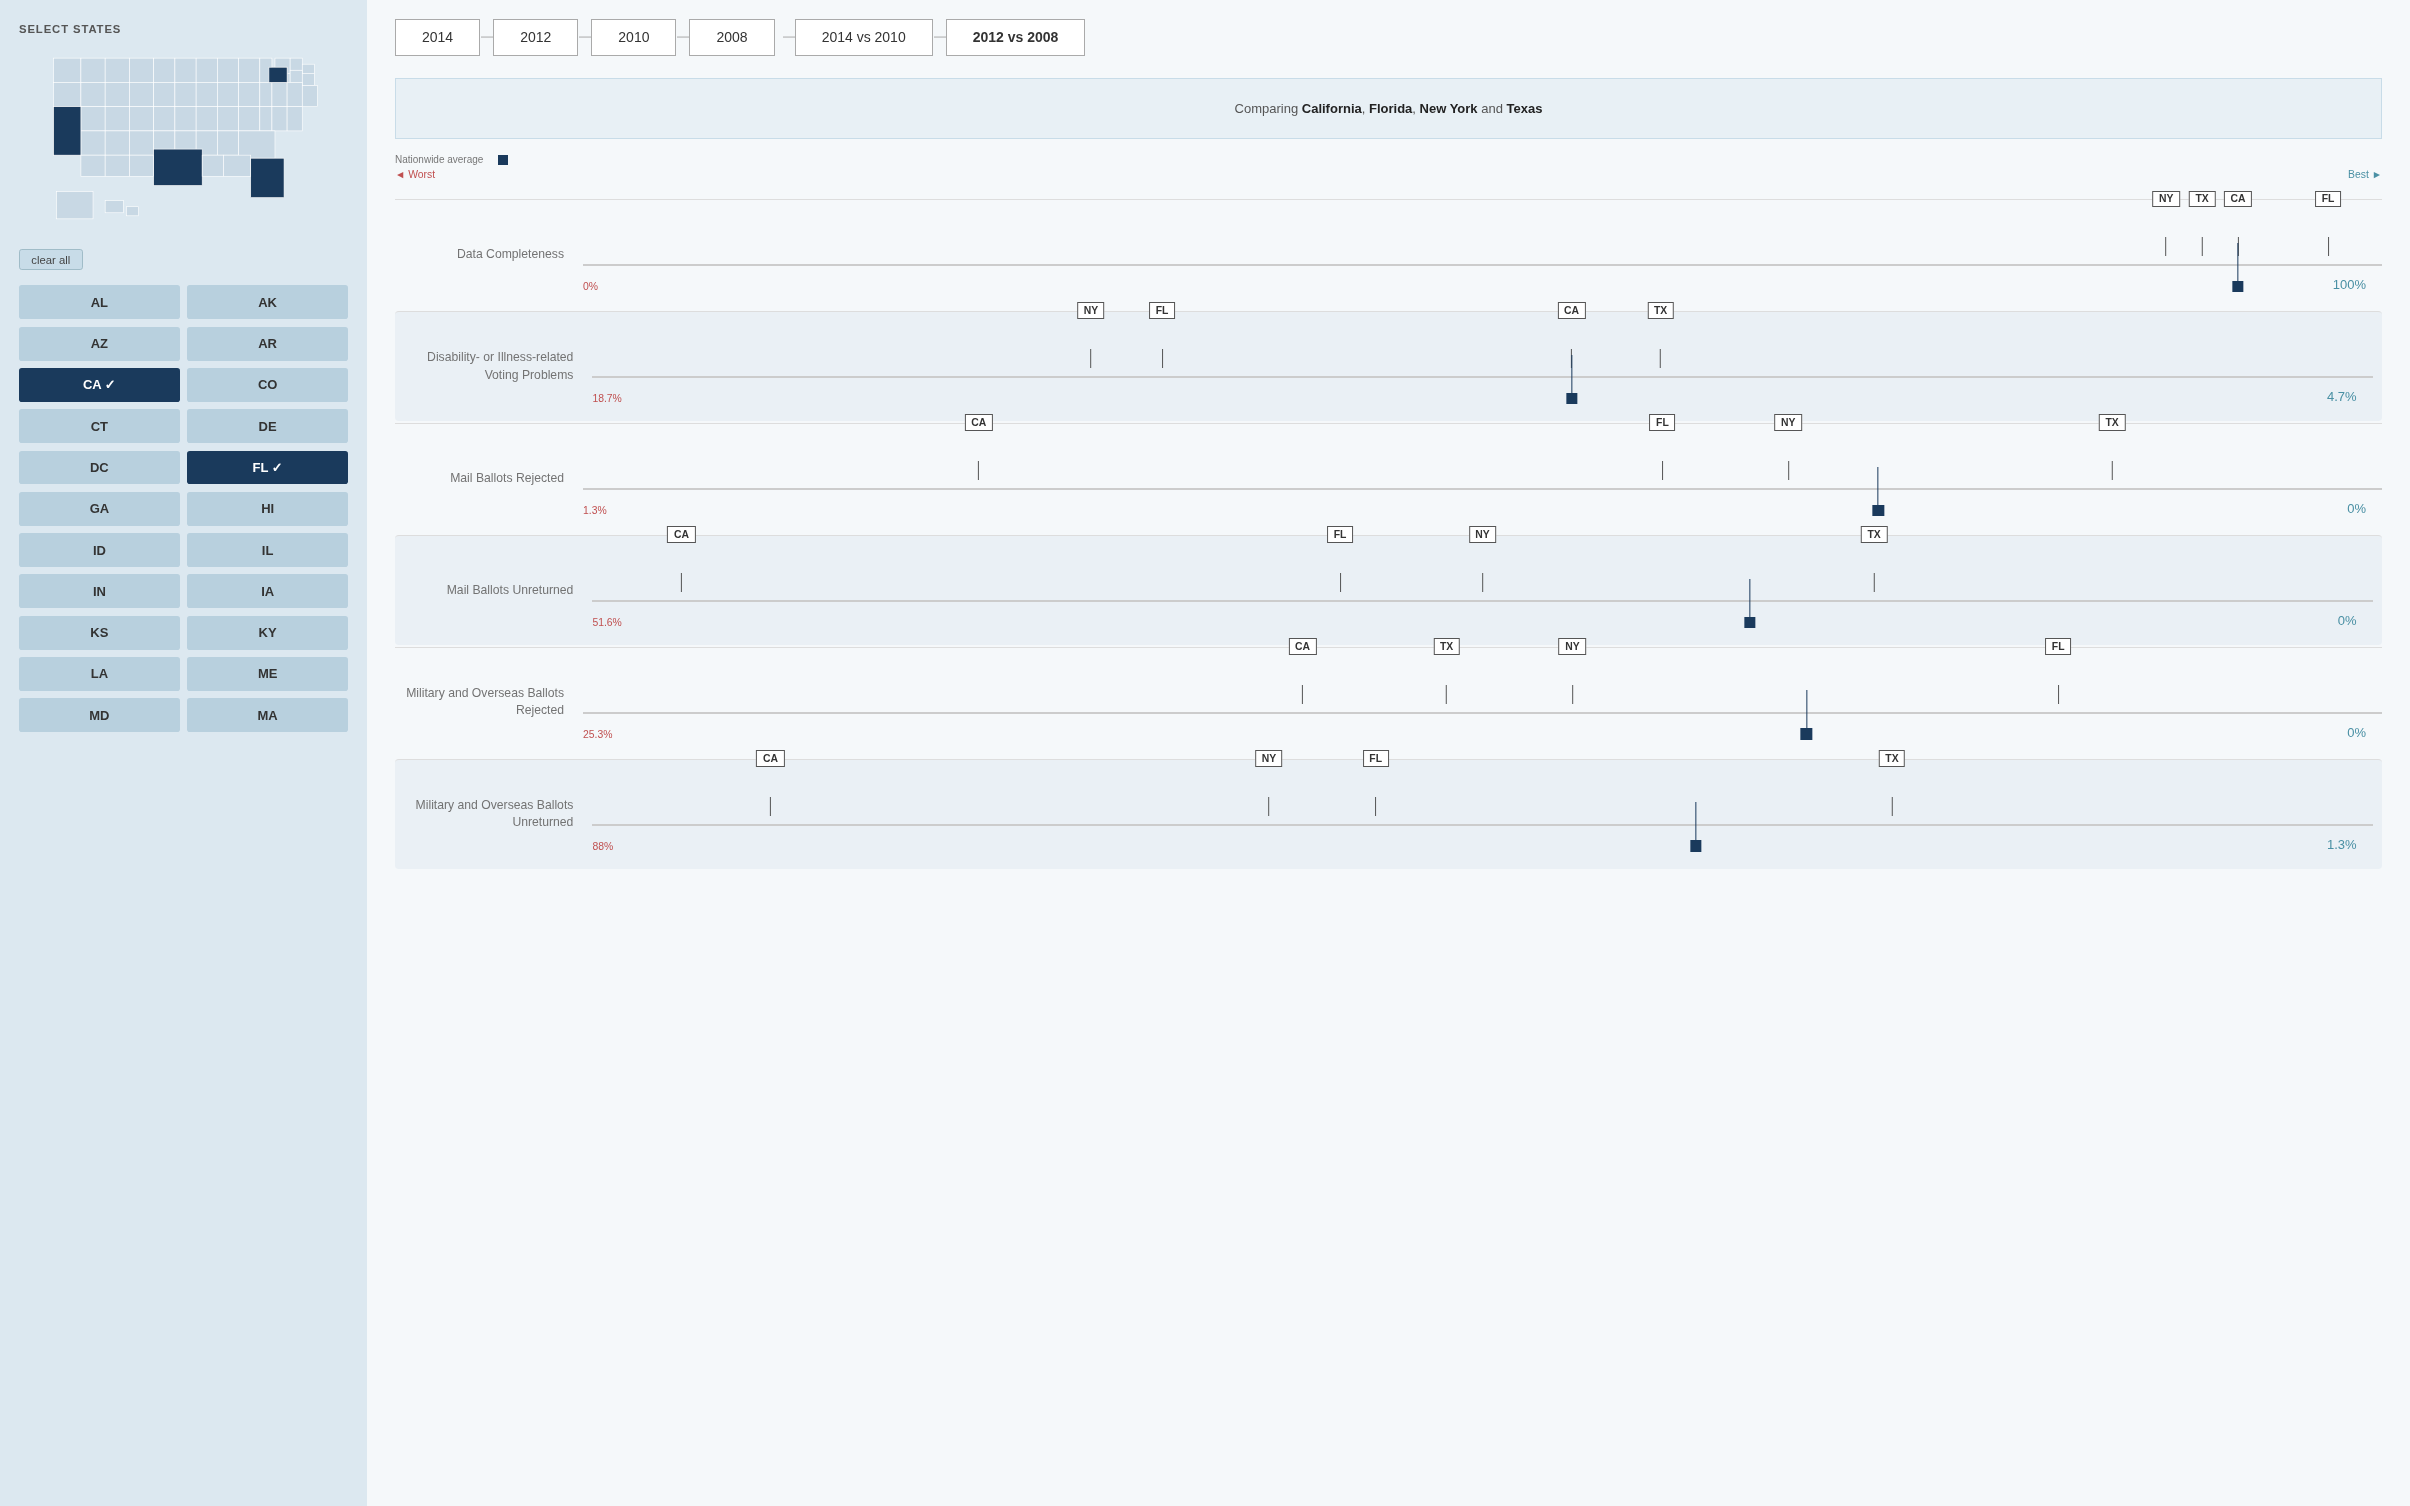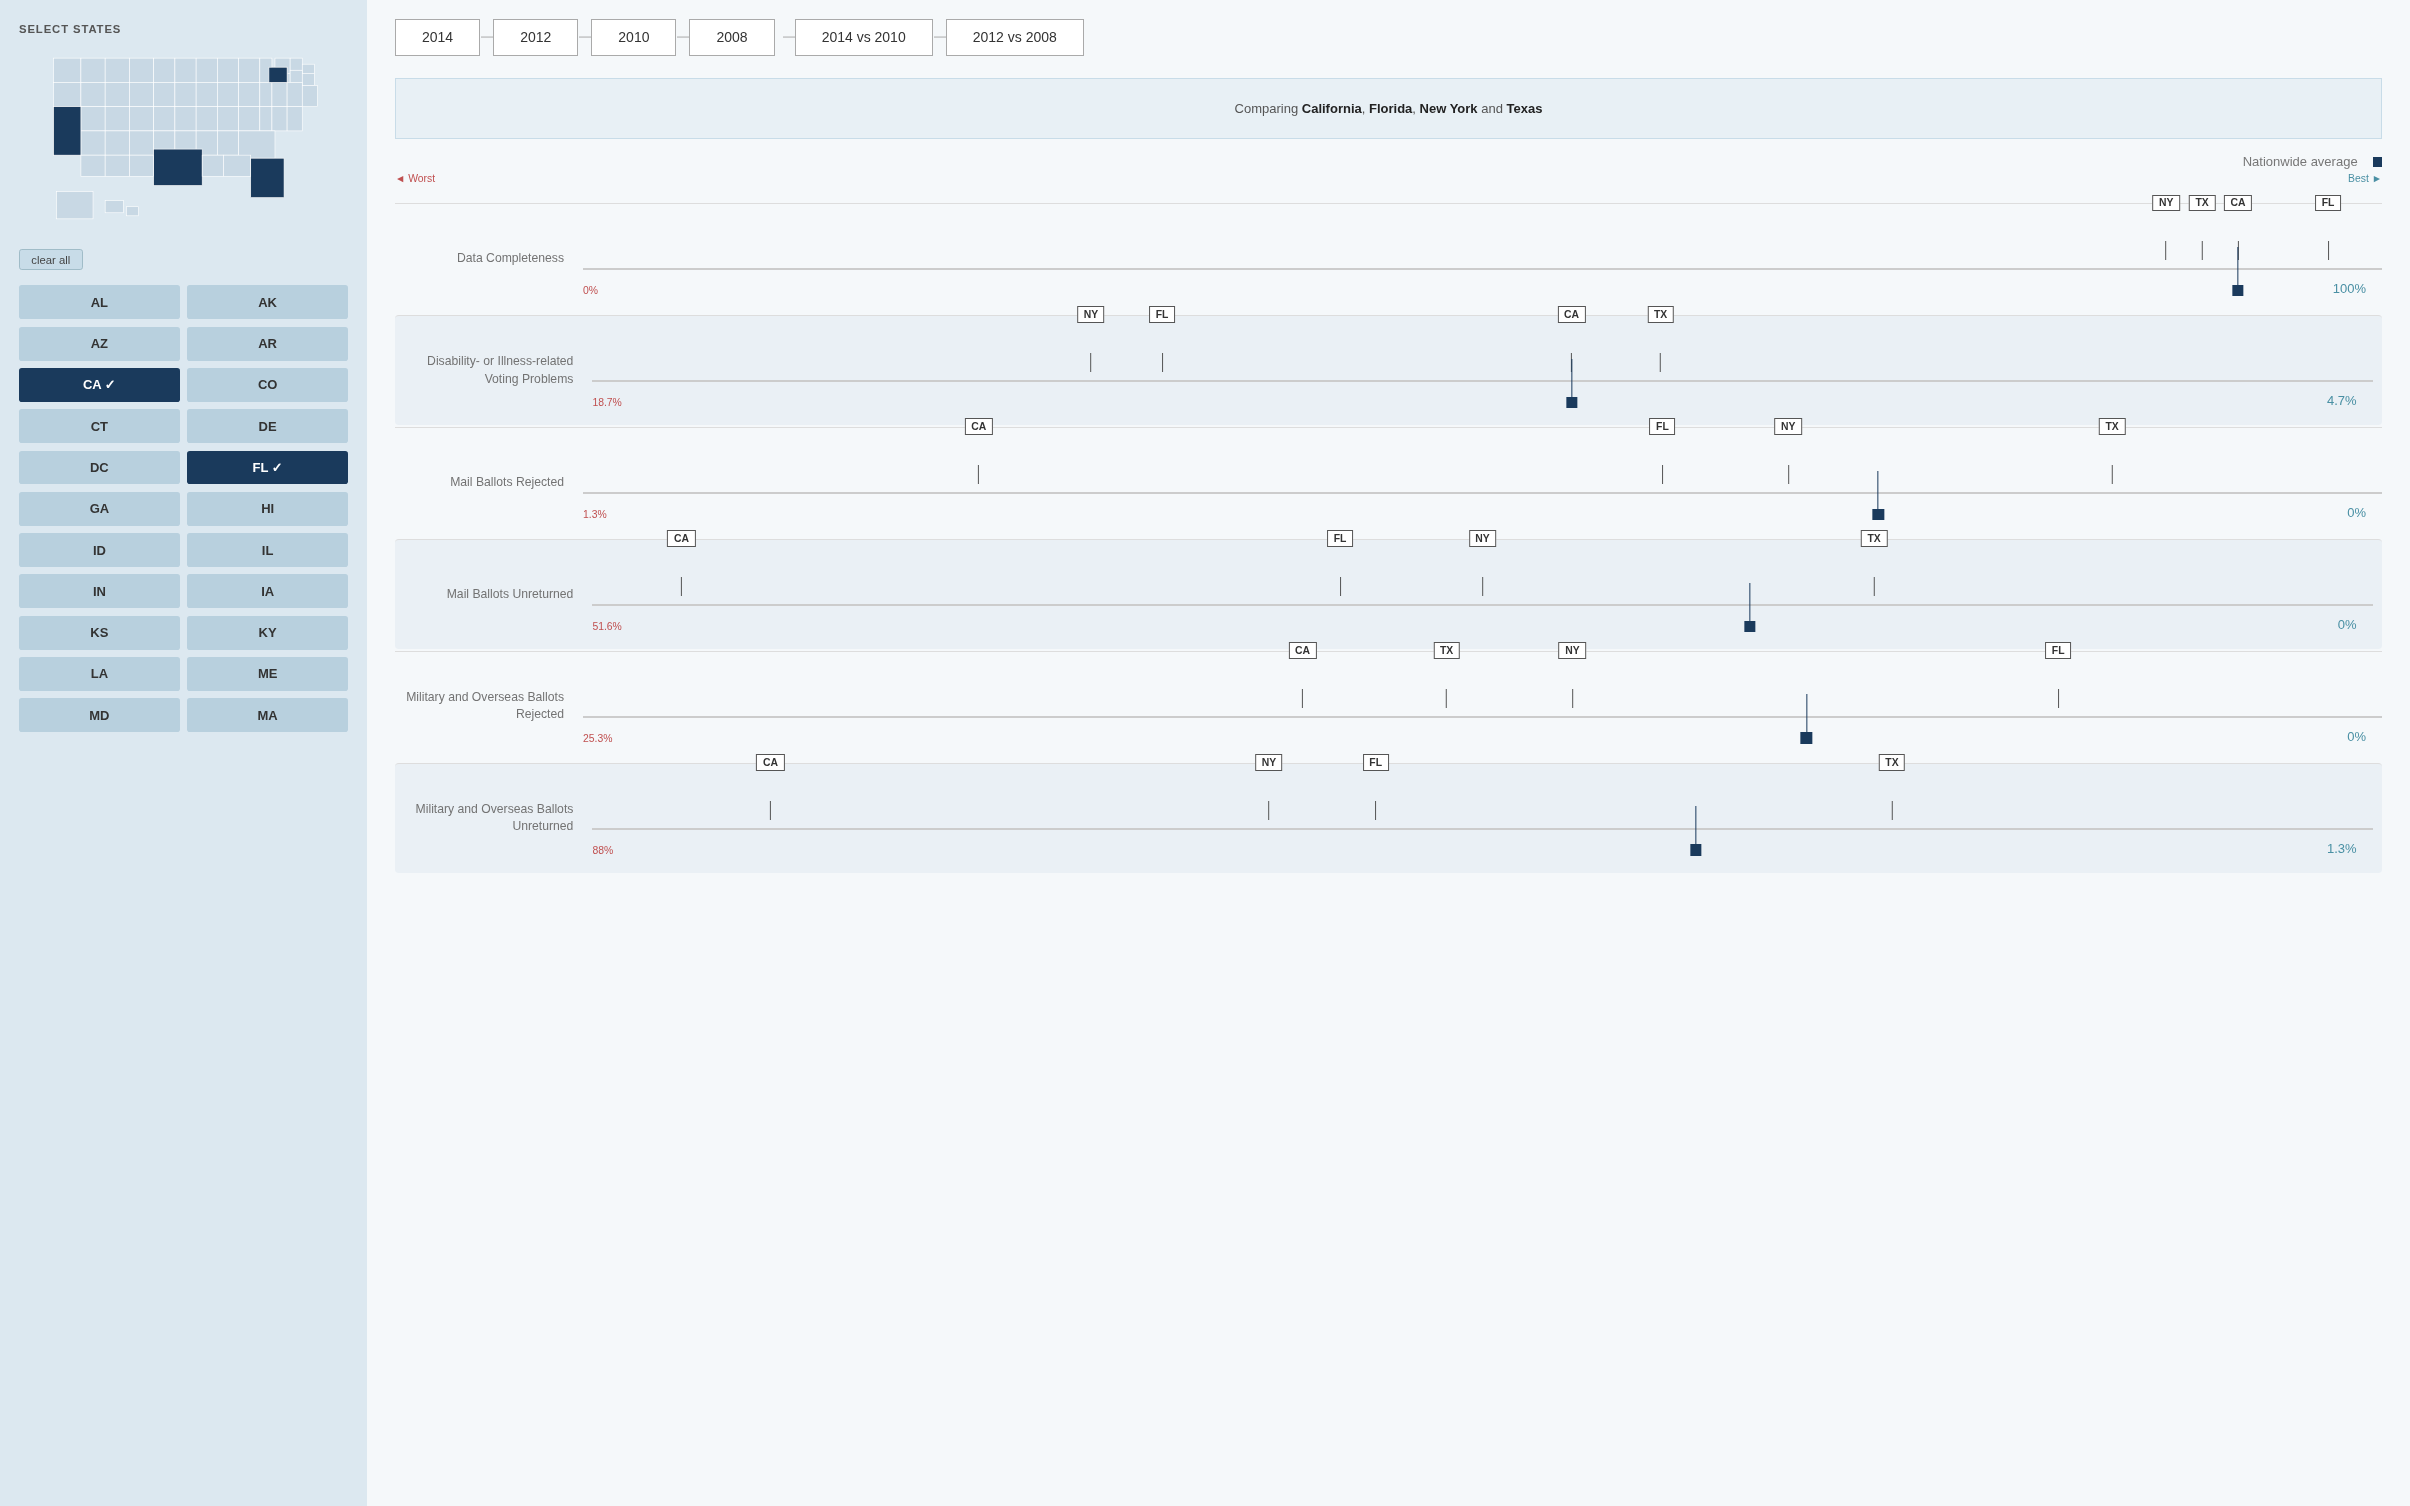--- a/index.html
+++ b/index.html
@@ -134,23 +134,22 @@
       margin-bottom: 15px;
     }
 
     #compare-banner b {
       color: #222;
     }
 
     
     #scale-legend {
       display: flex;
-      justify-content: flex-end;
       align-items: center;
-      font-size: 13px;
+      font-size: 10px;
       color: #777;
       margin-bottom: 3.8px;
       gap: 15px;
     }
 
     #scale-legend .nationwide-dot {
       width: 9.4px;
       height: 9.4px;
       background: #1a3a5c;
       display: inline-block;
@@ -392,21 +391,21 @@
 </div>
 
 <div id="main">
 
   <div id="year-tabs">
   <div class="year-tab">2014</div>
       <div class="year-tab" style="margin-left: 13px;">2012</div>
       <div class="year-tab" style="margin-left: 13px;">2010</div>
       <div class="year-tab" style="margin-left: 13px;">2008</div>
       <div class="year-tab" style="margin-left: 20px;">2014 vs 2010</div>
-      <div class="year-tab" style="margin-left: 13px;">2012 vs 2008</div>
+      <div class="year-tab" style="margin-left: 13px; font-weight: bold;">2012 vs 2008</div>
     </div>
 
   <div id="compare-banner">
     Comparing <b>California</b>, <b>Florida</b>, <b>New York</b> and <b>Texas</b>
   </div>
 
   <div id="scale-legend">
     <span>Nationwide average</span>
     <span class="nationwide-dot"></span>
   </div>

